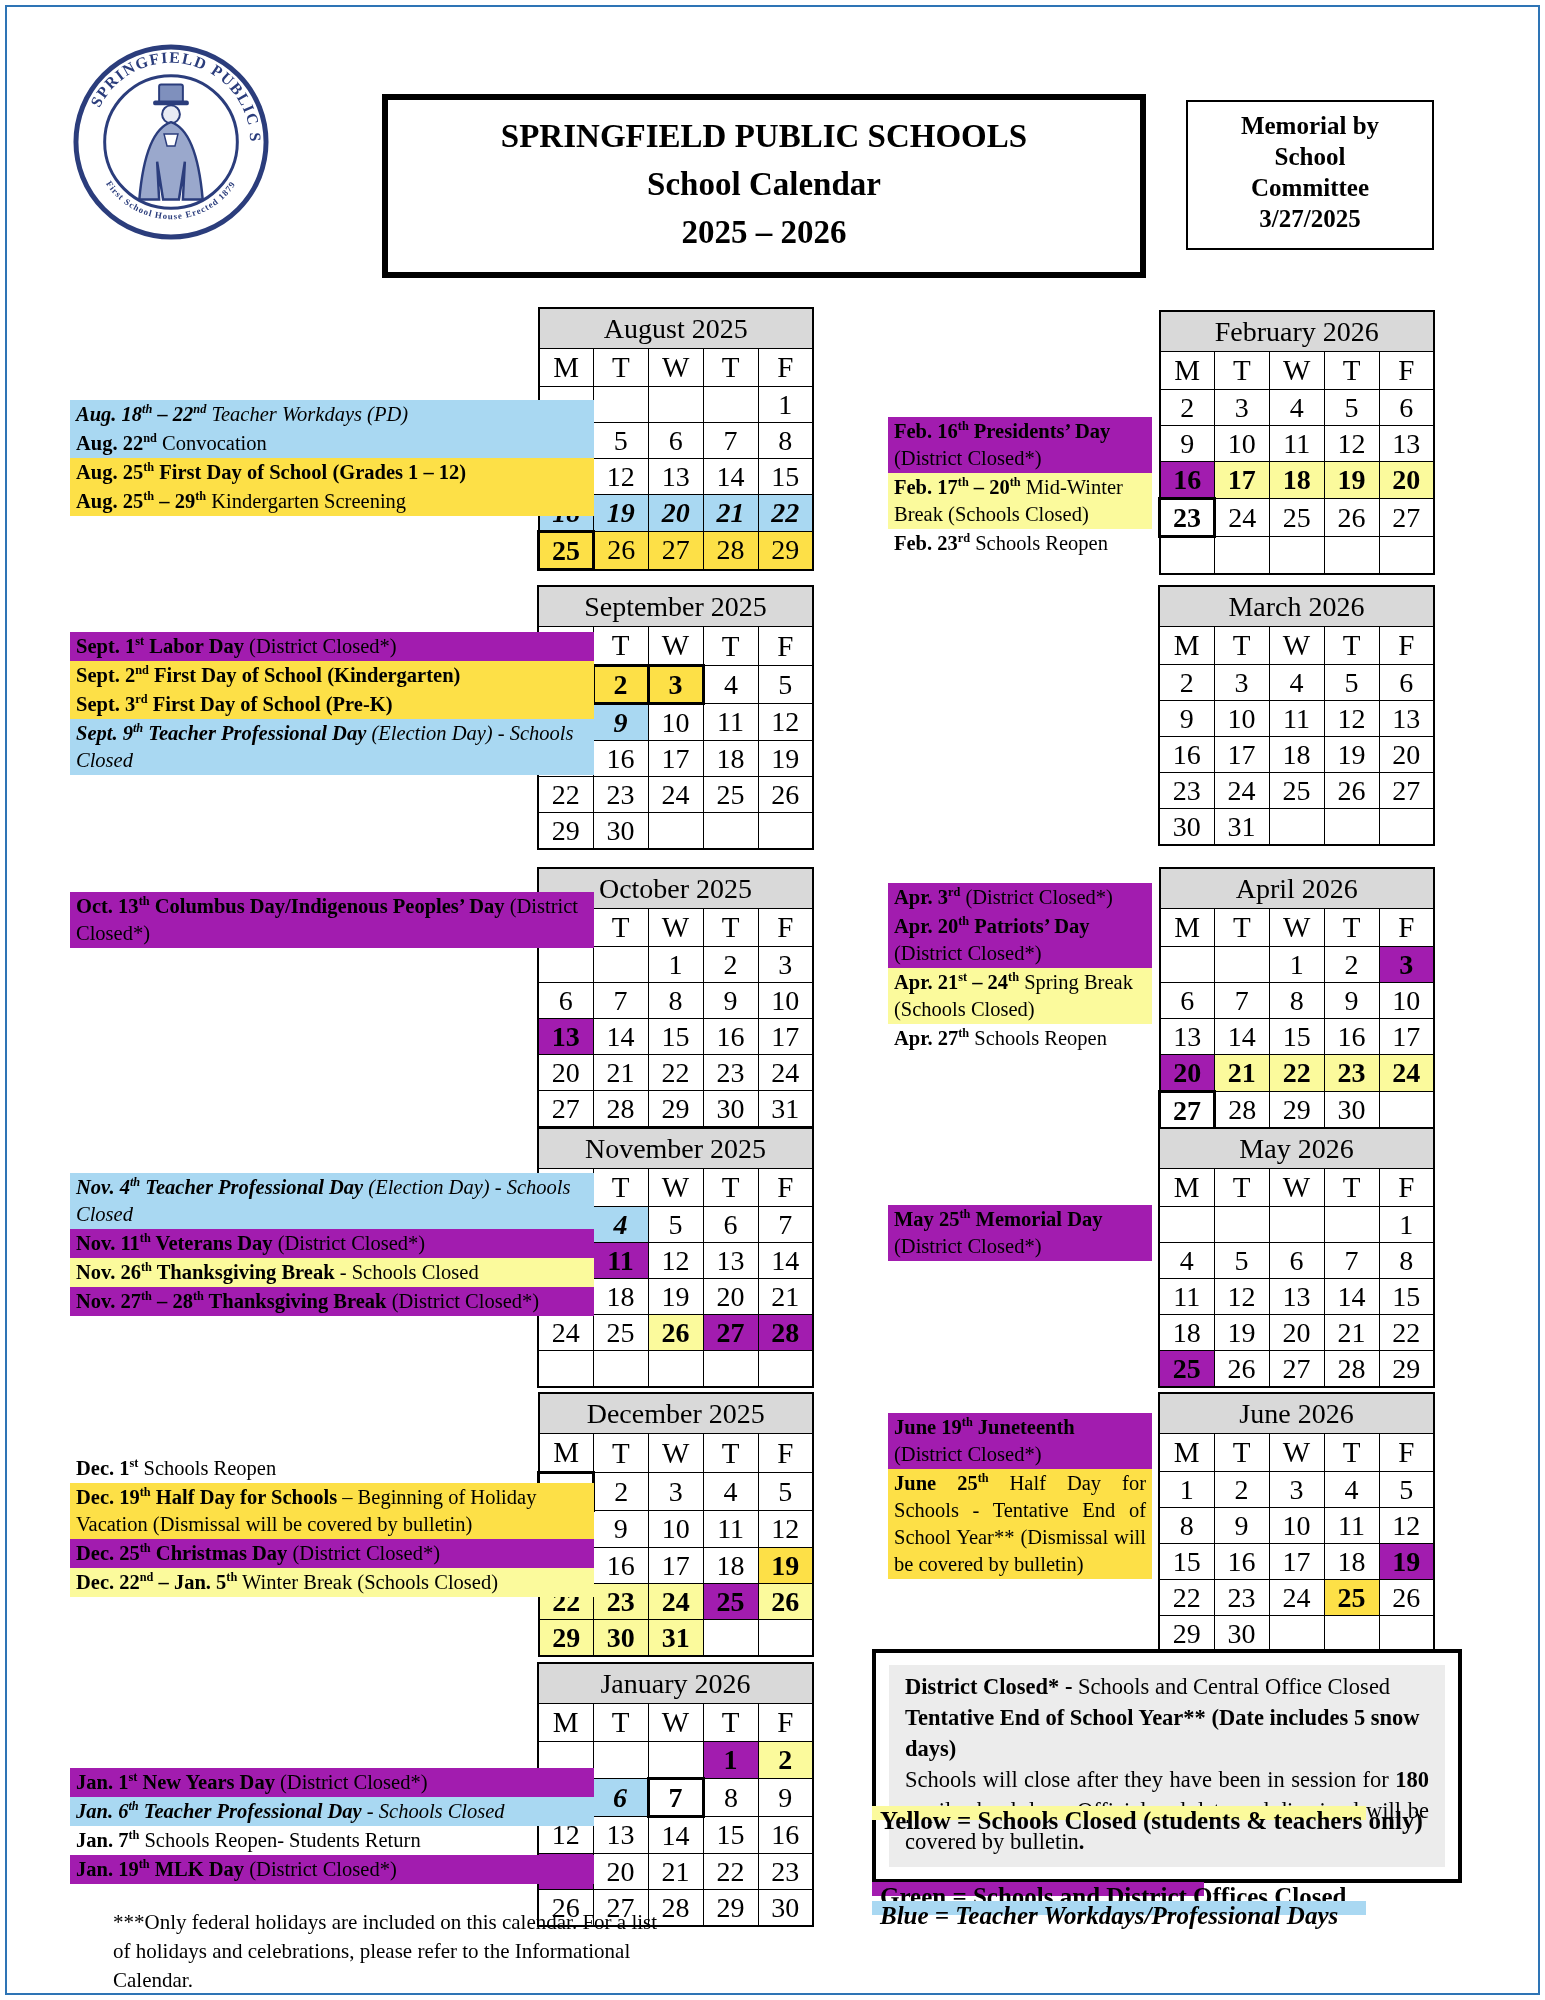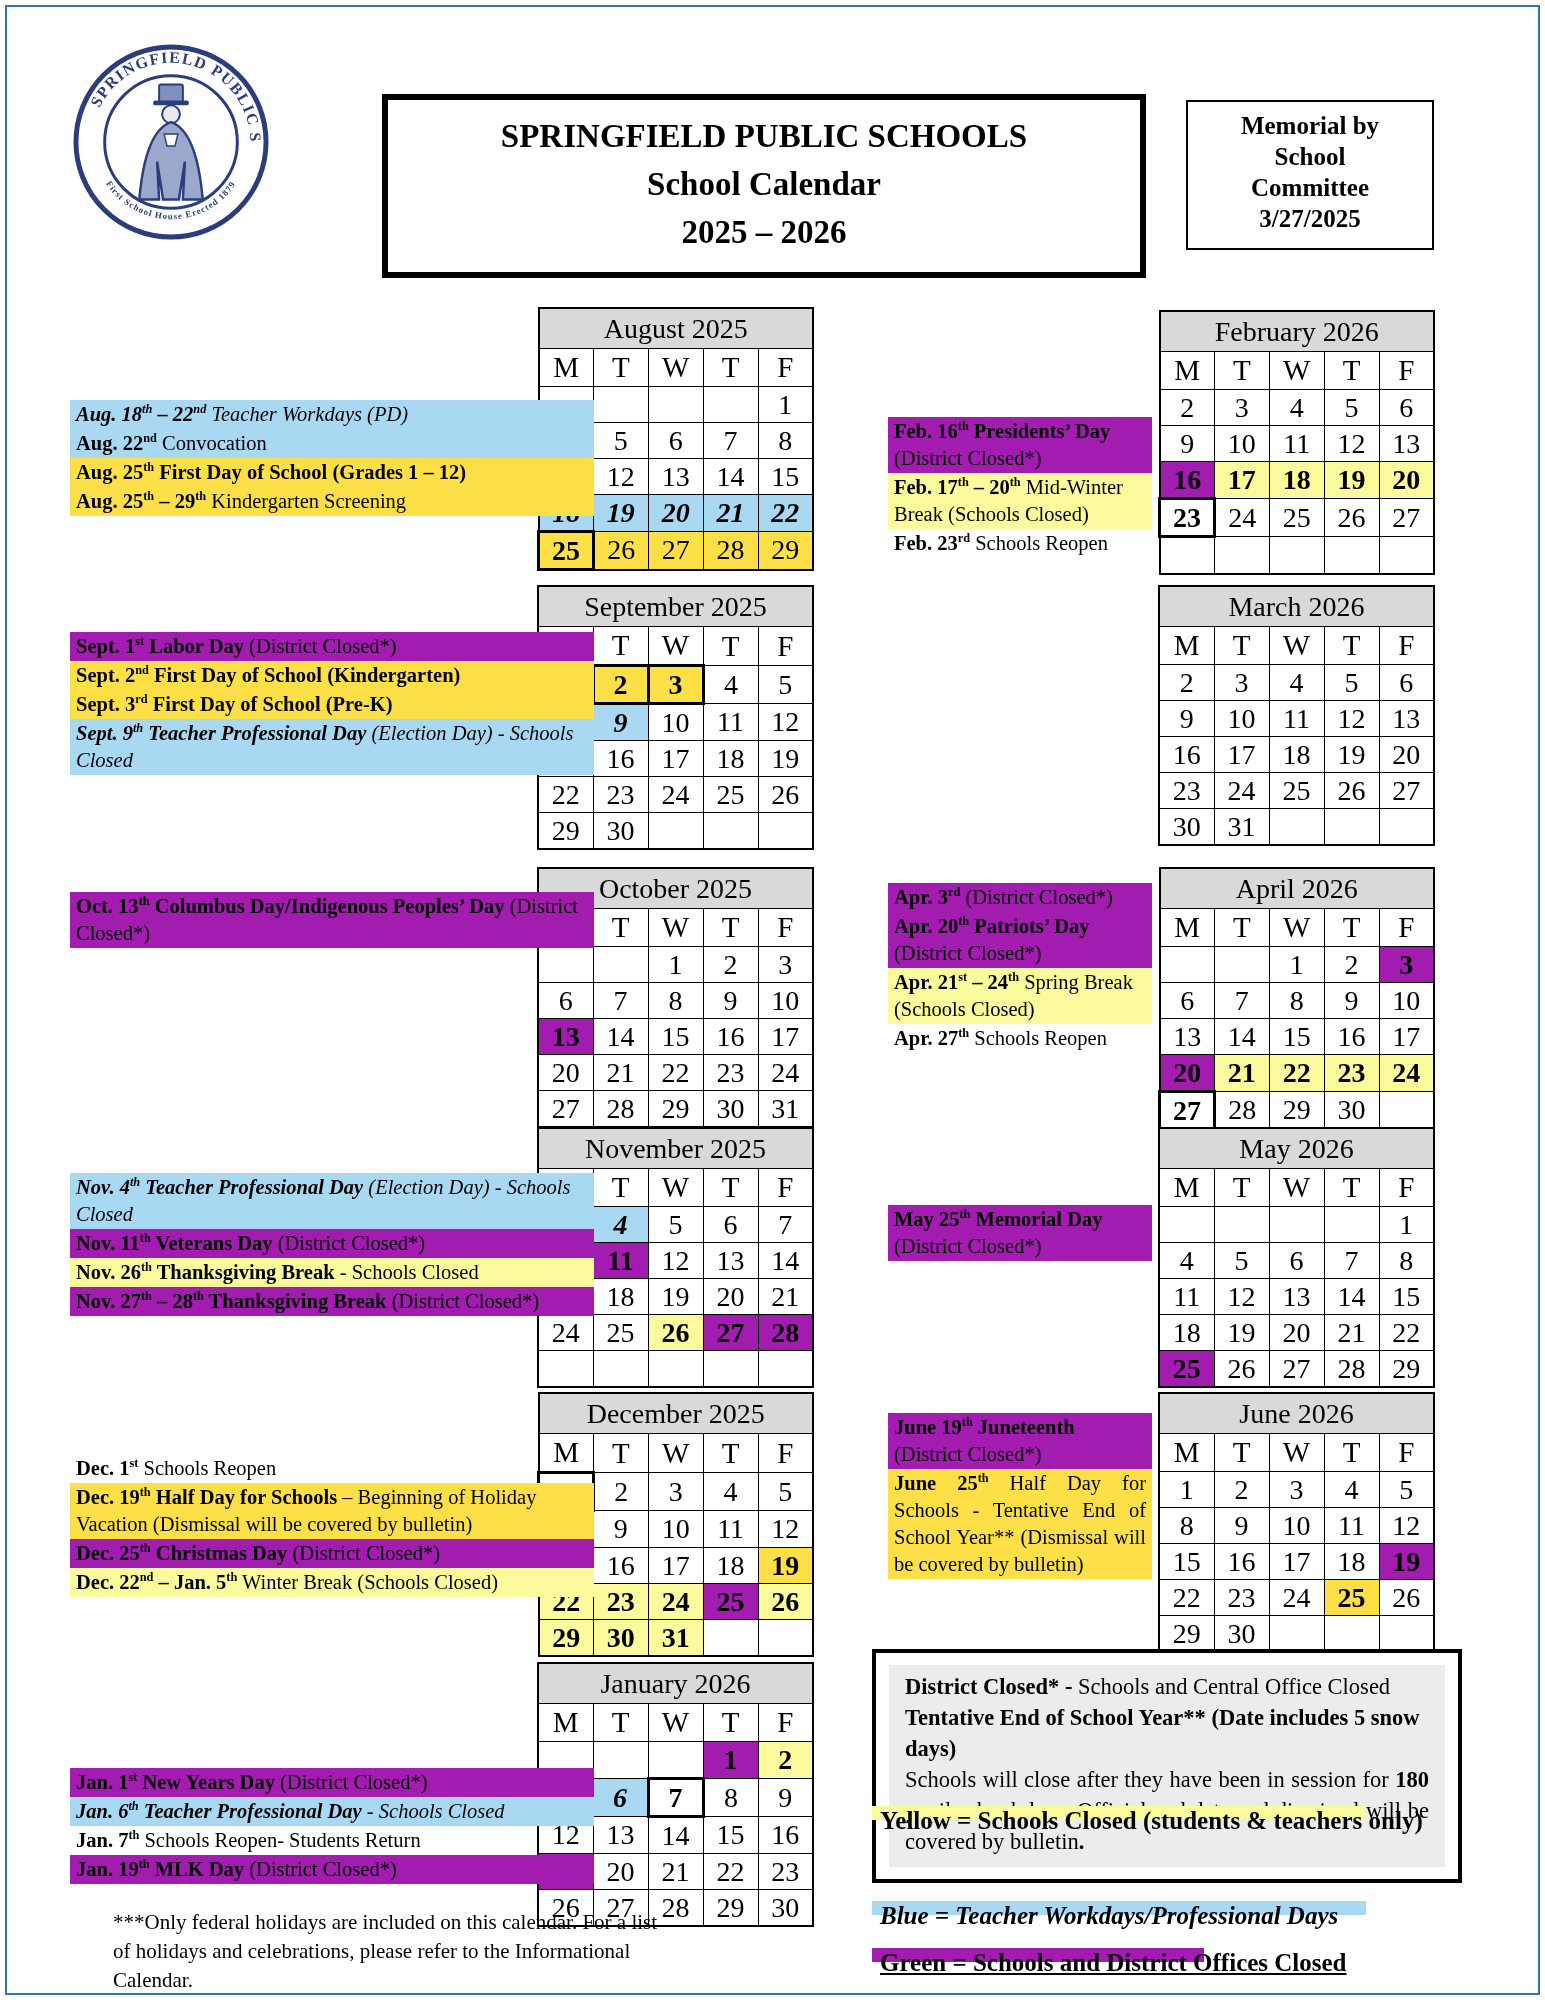--- a/index.html
+++ b/index.html
@@ -69,21 +69,21 @@
   #note-june{top:1413px}
 
   
   #legend-box{
     position:absolute;left:872px;top:1649px;width:556px;
     border:4px solid #000;background:#fff;padding:12px 13px;
   }
   #legend-box .legend-inner{background:#ececec;padding:6px 16px 10px 16px;font-size:22.5px;line-height:31px;}
   .legend-bar{position:absolute;left:872px;height:14px;font-size:25px;line-height:29px;padding:0 8px;box-sizing:border-box;white-space:nowrap;}
   #bar-yellow{top:1806px;width:494px;}
-  #bar-green{top:1948px;width:332px;text-decoration:underline;}
+  #bar-green{top:1882px;width:332px;text-decoration:underline;}
   #bar-blue{top:1901px;width:494px;}
 
   .footnote{position:absolute;left:70px;top:1908px;width:560px;font-size:21px;line-height:29px;margin-left:43px;}
 </style>
 </head>
 <body>
 
 <div class="page-border"></div>
 
 <svg class="logo" viewBox="0 0 200 200">

